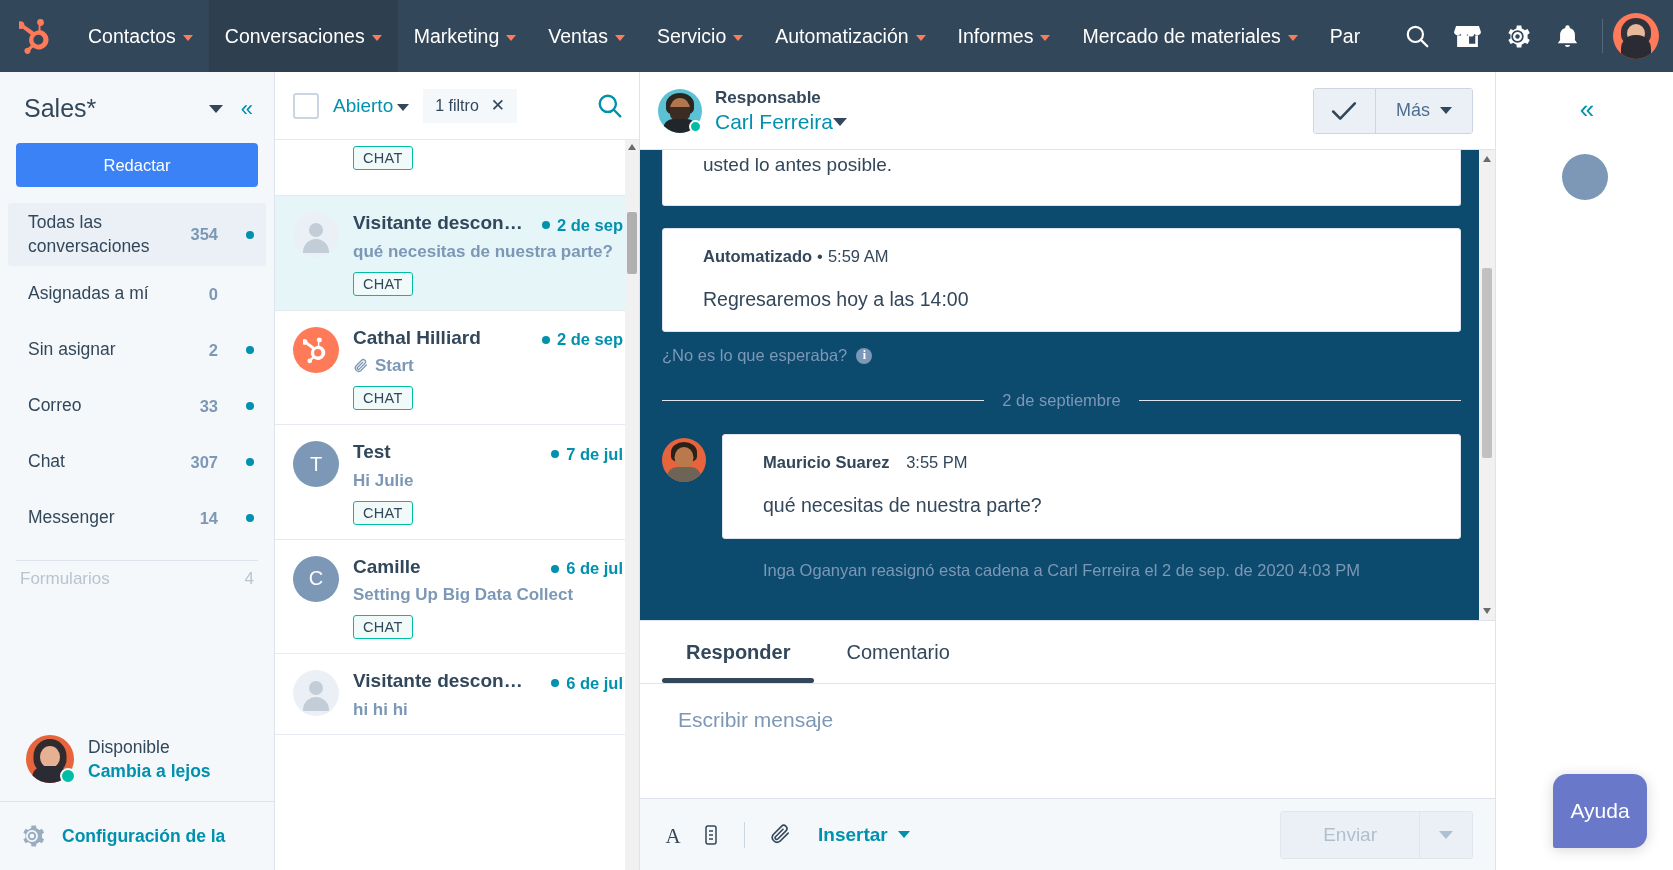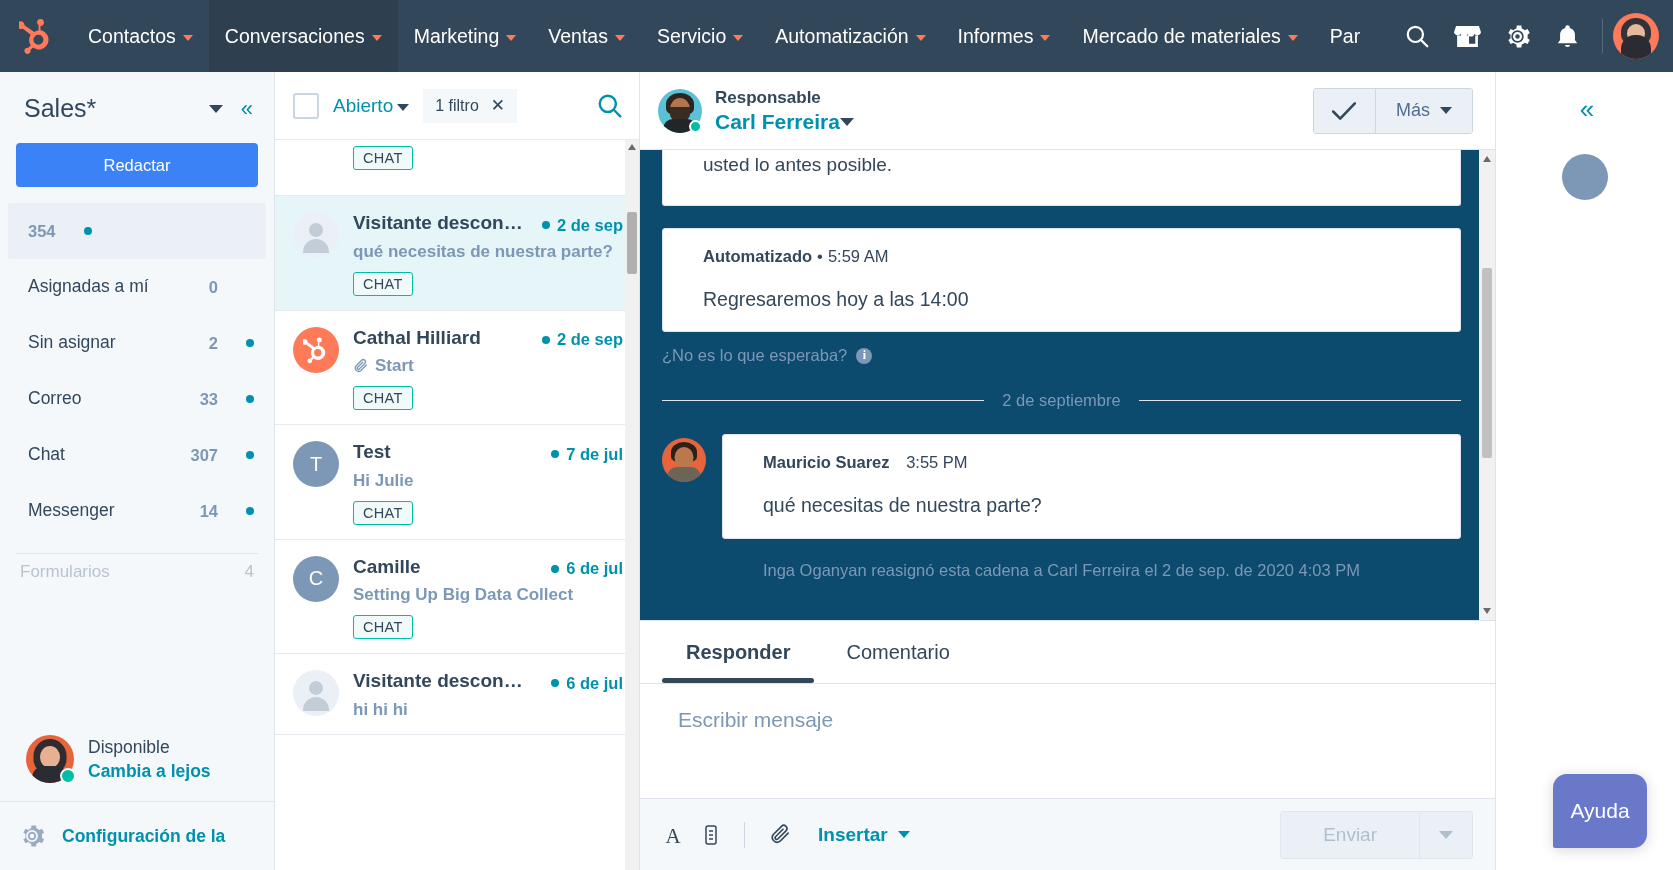--- a/index.html
+++ b/index.html
@@ -228,21 +228,21 @@
   .th-av .clip3 { position:absolute; inset:0; border-radius:50%; overflow:hidden; }
   .th-av .hair3 { position:absolute; left:50%; transform:translateX(-50%); top:4px; width:28px;height:22px;border-radius:50% 50% 30% 30%; background:#2d2520;}
   .th-av .skin3 { position:absolute; left:50%; transform:translateX(-50%); top:9px; width:20px;height:22px;border-radius:50%; background:#b2764f;}
   .th-av .beard3 { position:absolute; left:50%; transform:translateX(-50%); top:18px; width:20px;height:15px;border-radius:0 0 50% 50%; background:#3a2c22;}
   .th-av .body3 { position:absolute; left:50%; transform:translateX(-50%); bottom:-1px; width:34px;height:15px;border-radius:10px 10px 0 0; background:#21262b;}
   .th-av .online2 {
     position: absolute; right: 0px; bottom: 0px; width: 13px; height: 13px;
     border-radius: 50%; background: #00bda5; border: 2.5px solid #fff;
   }
   .th-owner-label { font-size: 17px; color: #33475b; font-weight: bold; margin-bottom: 2px; }
-  .th-owner-name { font-size: 21px; color: #0091ae; font-weight: bold; display:flex; align-items:center; cursor:pointer;}
+  .th-owner-name { font-size: 21px; color: #0091ae; font-weight: normal; display:flex; align-items:center; cursor:pointer;}
   .th-owner-name .caret3 {
     width:0;height:0;border-left:7px solid transparent;border-right:7px solid transparent;
     border-top:8px solid #33475b;
   }
   .th-actions { margin-left: auto; display: flex; }
   .btn-group { display: flex; border: 1px solid #cbd6e2; border-radius: 3px; overflow: hidden; }
   .btn-check {
     width: 62px; height: 44px; background: #eaf0f6; display: flex;
     align-items: center; justify-content: center; cursor: pointer;
     border-right: 1px solid #cbd6e2;
@@ -462,20 +462,21 @@
 <div class="sidebar">
   <div class="sb-head">
     <span class="sb-title">Sales*</span>
     <span class="sb-head-caret"></span>
     <span class="sb-collapse">«</span>
   </div>
   <div class="compose-btn">Redactar</div>
 
   <div class="folder-list">
     <div class="folder selected">
+      <span class="fname">Todas las conversaciones</span>
       <span class="fcount">354</span>
       <span class="fdot"></span>
     </div>
     <div class="folder">
       <span class="fname">Asignadas a mí</span>
       <span class="fcount">0</span>
       <span class="fdot hidden"></span>
     </div>
     <div class="folder">
       <span class="fname">Sin asignar</span>

